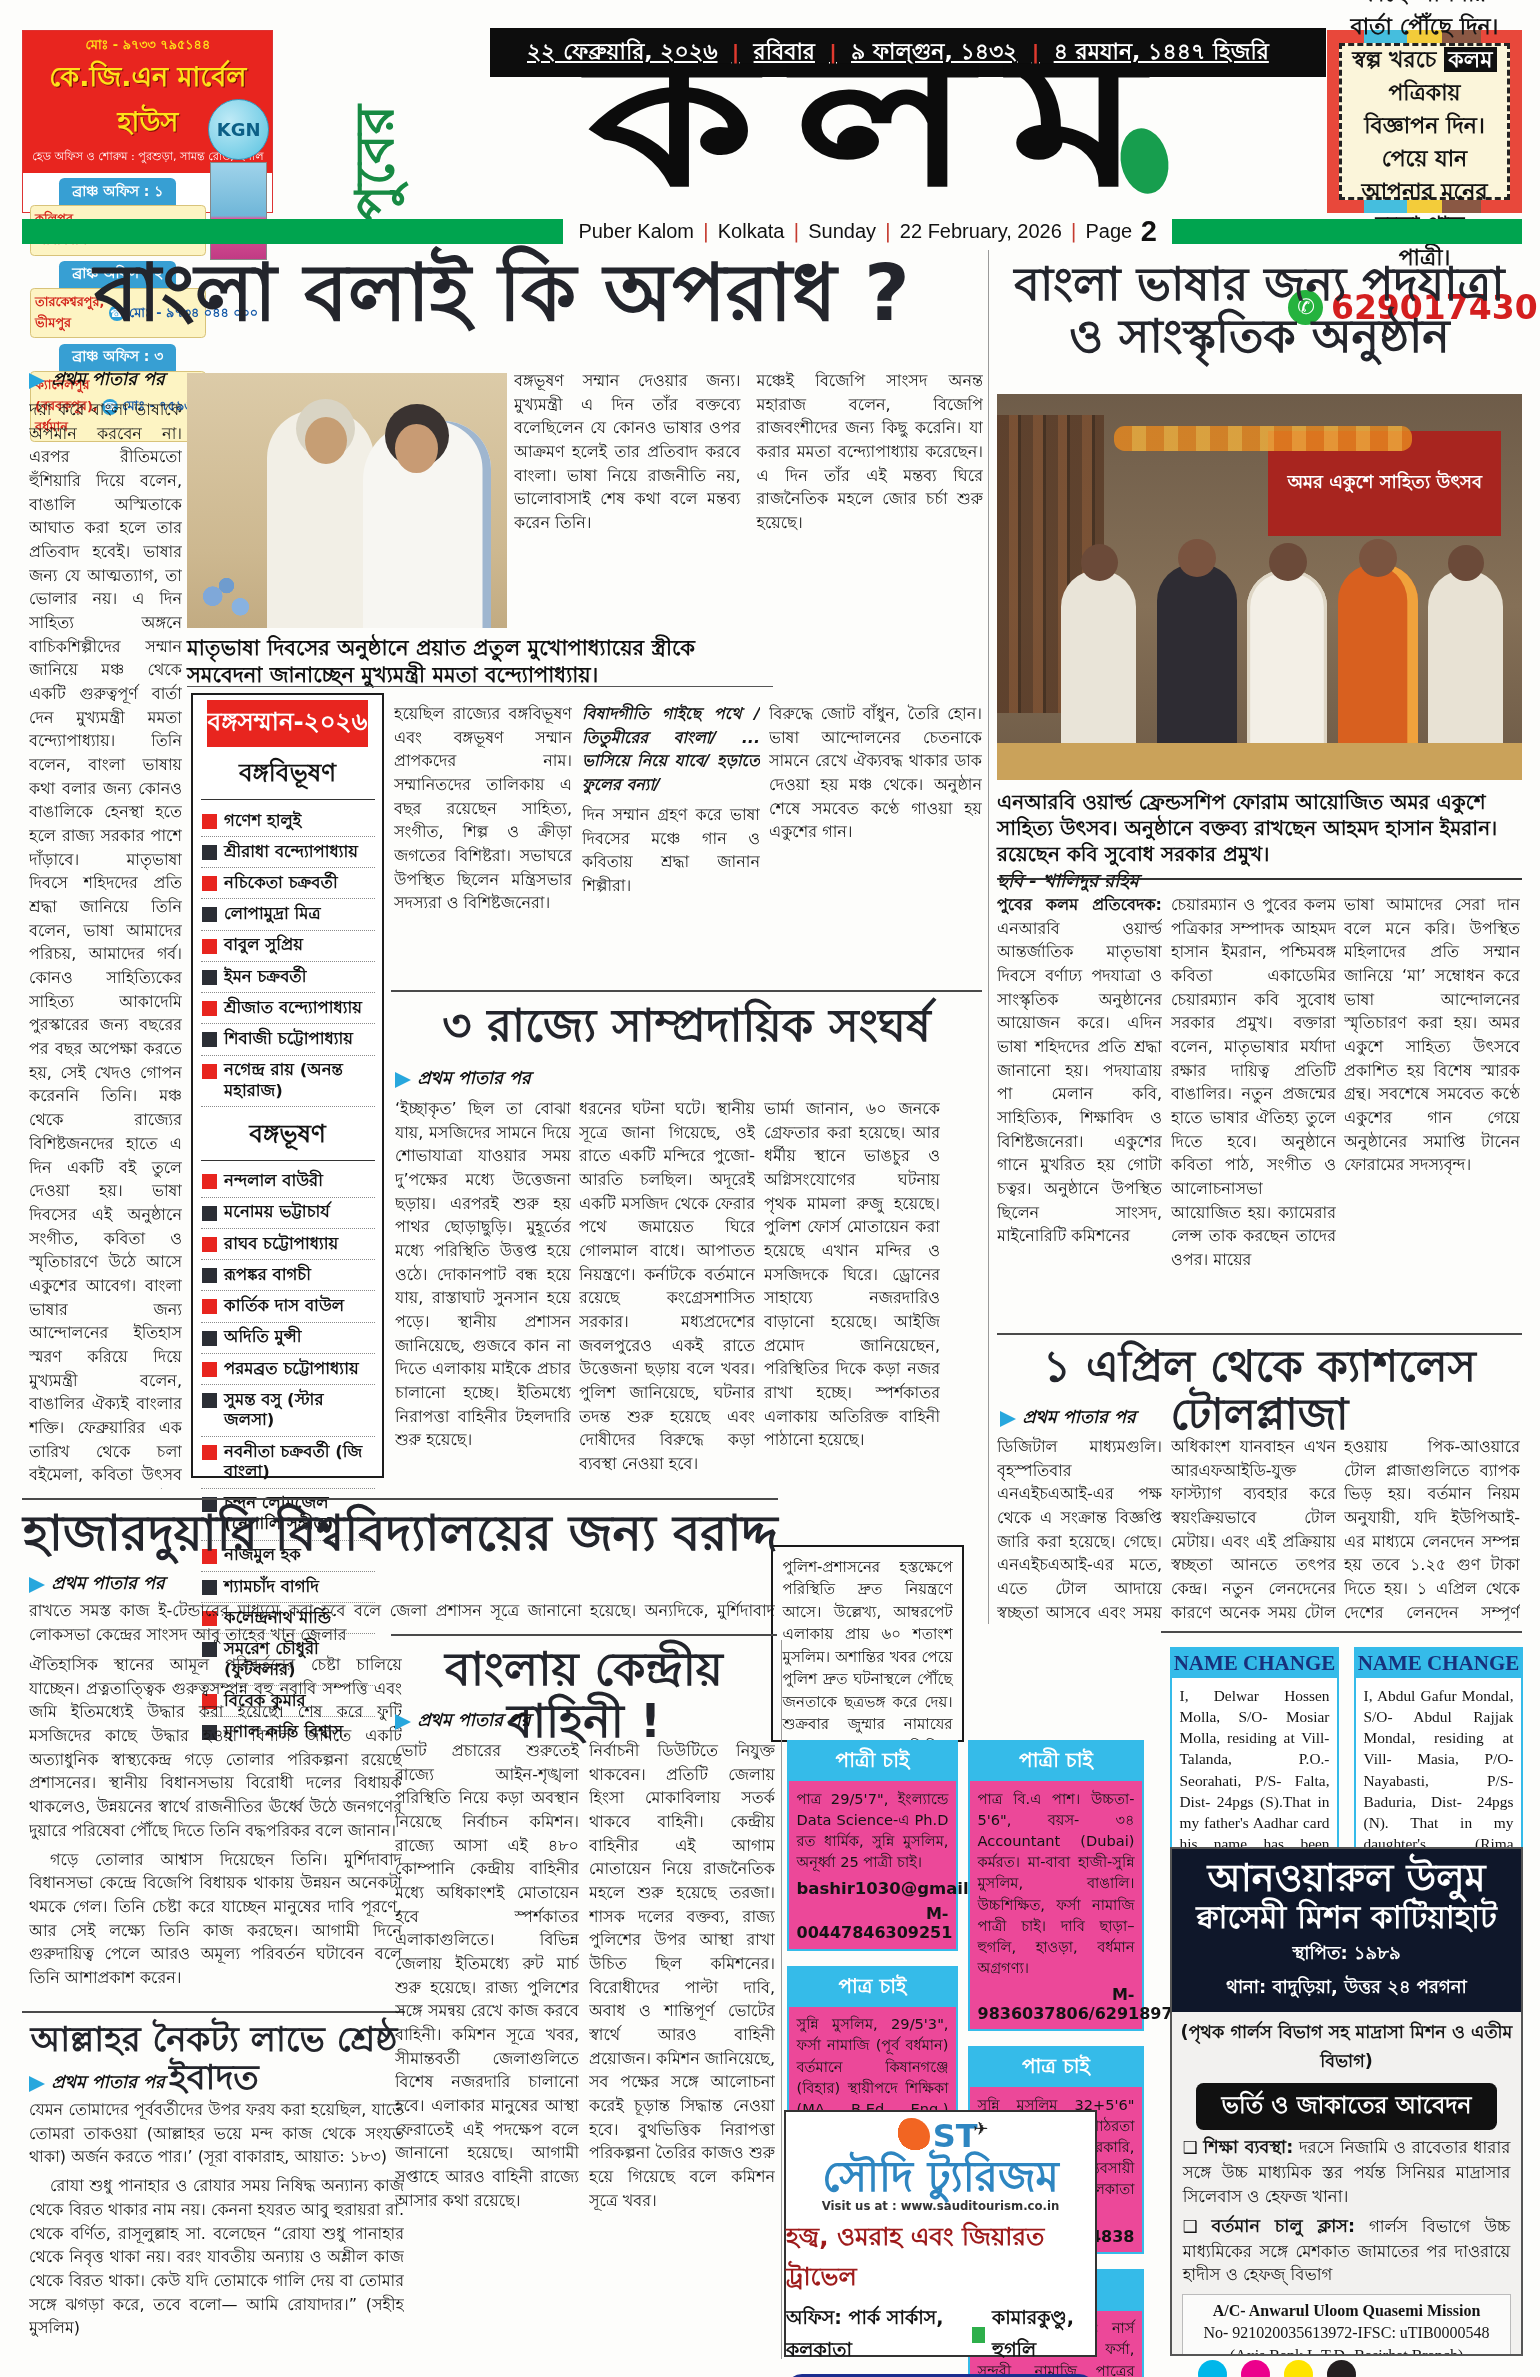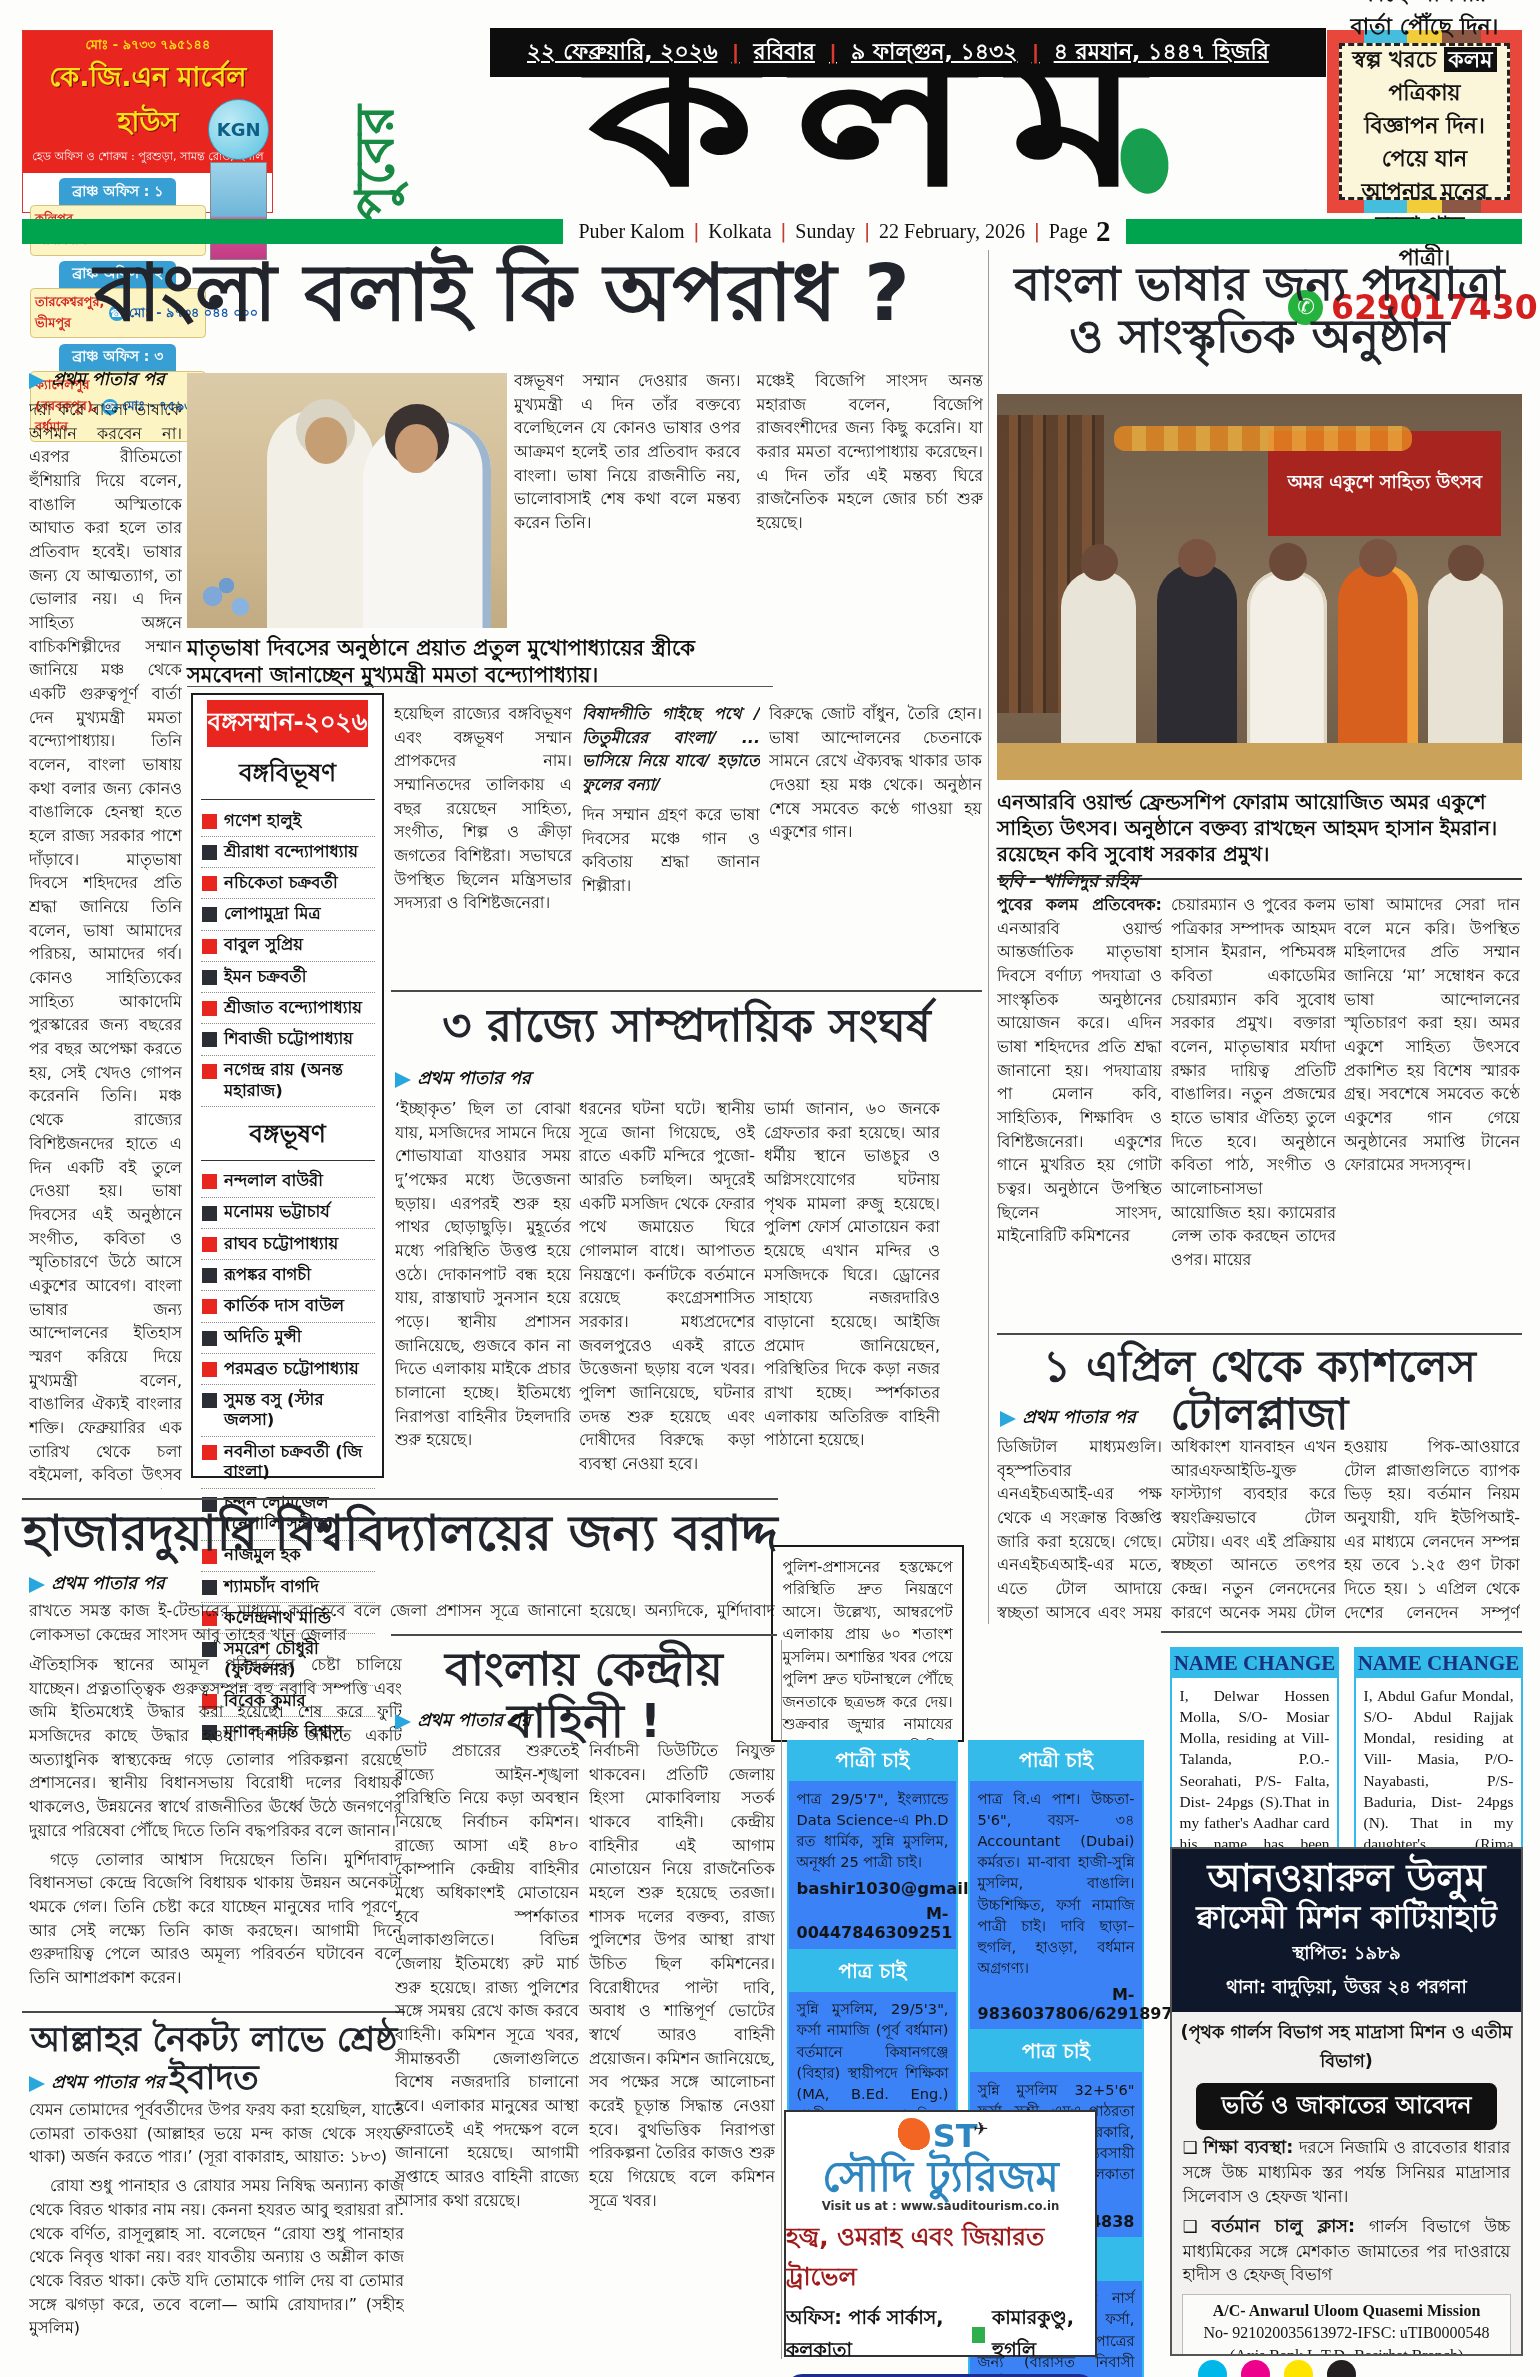--- a/index.html
+++ b/index.html
@@ -1,20 +1,20 @@
 <!DOCTYPE html>
 <html style="font-size:8.5px"><head>
 <meta charset="utf-8">
 <style>
   html,body{margin:0;padding:0;background:#e8e8e4;}
   #page{position:relative;width:1540px;height:2377px;background:#fdfdfb;margin:0 auto;
         font-family:"DejaVu Sans",sans-serif;color:#141414;overflow:hidden;}
   .abs{position:absolute;}
   .bn{font-family:"DejaVu Sans",sans-serif;}
-  .serif{font-family:Liberation Serif, serif;}
+  .serif{font-family:Liberation Sans, sans-serif;}
   .bn-body{font-size:16px;line-height:1.48;text-align:justify;color:#161616;}
   .bn-body p{margin:0 0 5.3px 0;text-indent:21px;}
   .bn-body p.noind{text-indent:0;}
   .headline{font-weight:700;color:#23252c;text-align:center;line-height:1.12;}
   .kicker{display:flex;align-items:center;gap:6.4px;font-weight:700;font-style:italic;font-size:17.6px;color:#111;}
   .kicker .tri{width:0;height:0;border-top:8.5px solid transparent;border-bottom:8.5px solid transparent;border-left:16px solid #27a7dd;}
   .hrule{background:#4a4a4a;height:1.6px;}
   .vrule{background:#9a9a9a;width:1.1px;}
   .caption{font-weight:700;font-size:21px;line-height:1.3;color:#101010;}
   
@@ -50,21 +50,21 @@
   #promo .wa{width:35px;height:35px;border-radius:50%;background:#25b33e;color:#fff;display:flex;align-items:center;justify-content:center;font-size:21px;}
   #promo .num{color:#d41f1f;font-size:33px;font-weight:900;}
   
   #awards{border:2.7px solid #1c1c1c;background:#fff;padding:0 7.5px 7.5px 7.5px;}
   #awards .tab{background:#e8251f;color:#fff;font-weight:900;font-size:24.5px;text-align:center;margin:5.3px auto 2.1px auto;width:92%;padding:3.2px 0;}
   #awards h3{font-size:24.5px;font-weight:700;text-align:center;margin:7.5px 0 5.3px 0;border-bottom:1.6px solid #333;padding-bottom:5.3px;}
   #awards .it{display:flex;gap:7.5px;align-items:flex-start;border-bottom:1.6px dotted #8a8a8a;padding:4.8px 1.1px 4.8px 1.1px;font-size:16.5px;font-weight:700;line-height:1.25;}
   #awards .it:last-child{border-bottom:none;}
   #awards .sq{flex:none;width:15px;height:15px;margin-top:3.2px;}
   
-  .clsbox{border:2.7px solid #35bbe9;background:#3b82f6;}
+  .clsbox{border:2.7px solid #35bbe9;background:#ec4899;margin-bottom:15px;}
   .clsbox .hd{background:#35bbe9;color:#fff;font-weight:900;font-size:20px;text-align:center;padding:3.2px 0;}
   .clsbox .bd{padding:6.4px 7.5px;font-size:14.6px;line-height:1.45;text-align:justify;}
   .clsbox .ct{padding:0 7.5px 6.4px 7.5px;font-weight:900;font-size:16px;text-align:right;}
   .clsbox .ct.em{text-align:left;font-size:16.5px;}
   .ncbox{border:2.7px solid #35bbe9;background:#fff;}
   .ncbox .hd{background:#35bbe9;color:#18317c;font-weight:900;font-size:21px;text-align:center;padding:2.1px 0;font-family:"Liberation Serif",serif;}
   .ncbox .bd{padding:6.4px 7.5px;font-size:15.4px;line-height:1.38;text-align:justify;font-family:"Liberation Serif",serif;}
   
   #mission{border:2.1px solid #555;background:#f2f1ef;}
   #mission .gh{background:#0f172a;color:#fff;text-align:center;padding:7.5px 4.3px;}

